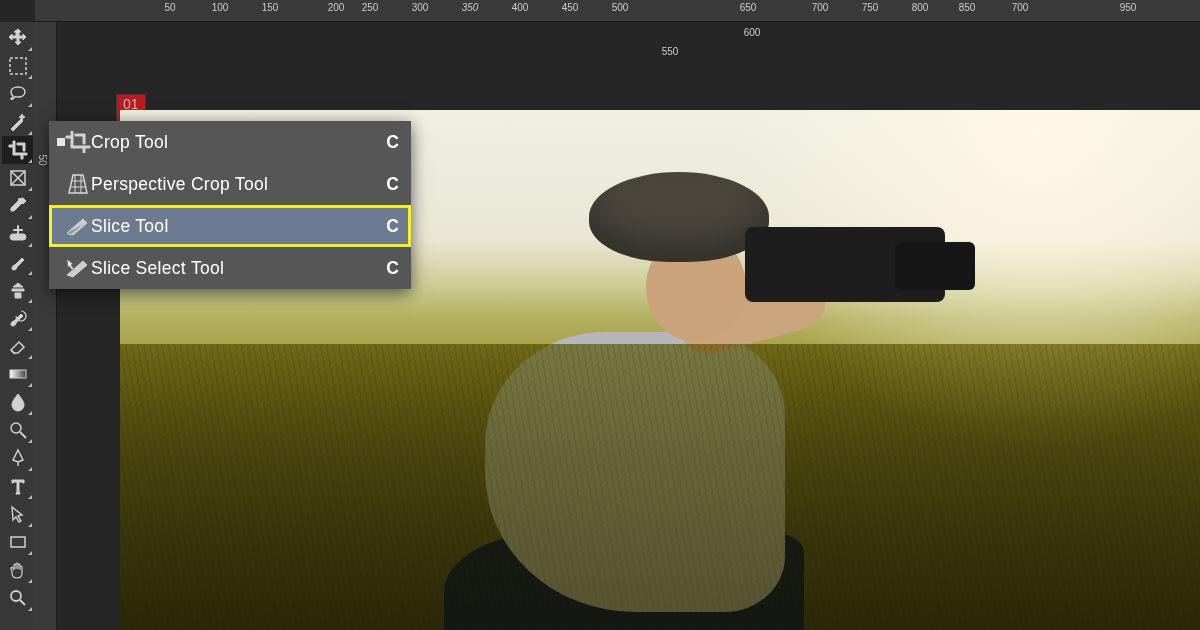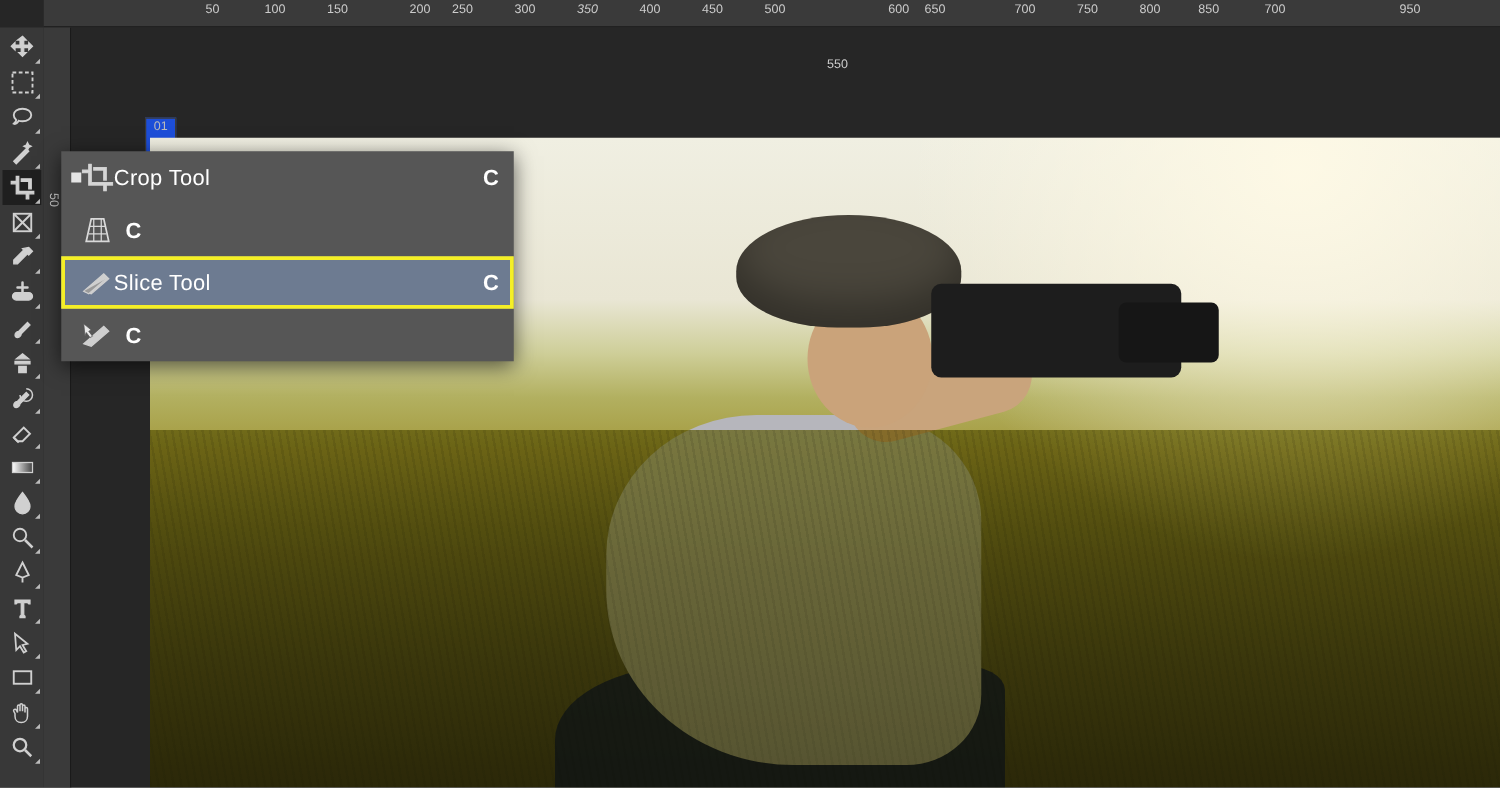--- a/index.html
+++ b/index.html
@@ -125,41 +125,41 @@
   .flyout-row .label { flex: 1; letter-spacing: .3px; }
   .flyout-row .shortcut { font-weight: 600; width: 22px; text-align: right; }
   .flyout-row.selected { background: #6d7b91; }
   .flyout-row.highlight {
     outline: 3px solid #f5ef26; outline-offset: -3px;
   }
 
   
   .tabstrip {
     position: absolute; left: 116px; top: 94px; height: 30px;
-    font-size: 10px; color: #bbb; background: #1d4ed8;
+    font-size: 14px; color: #bbb; background: #b91c1c;
     padding: 1px 6px; border: 1px solid #3a3a3a;
   }
 
 </style>
 </head>
 <body>
 
 <div class="h-ruler">
     <div class="tick" style="left: 135px;">50</div>
     <div class="tick" style="left: 185px;">100</div>
     <div class="tick" style="left: 235px;">150</div>
     <div class="tick" style="left: 285px; margin-left: 16px;">200</div>
     <div class="tick" style="left: 335px;">250</div>
     <div class="tick" style="left: 385px;">300</div>
     <div class="tick" style="left: 435px; font-style: italic;">350</div>
     <div class="tick" style="left: 485px;">400</div>
     <div class="tick" style="left: 535px;">450</div>
     <div class="tick" style="left: 585px;">500</div>
     <div class="tick" style="left: 635px; margin-top: 44px;">550</div>
-    <div class="tick" style="left: 684px;">600</div>
+    <div class="tick" style="left: 717px; margin-top: 25px;">600</div>
     <div class="tick" style="left: 696px; padding-left: 34px;">650</div>
     <div class="tick" style="left: 785px;">700</div>
     <div class="tick" style="left: 835px;">750</div>
     <div class="tick" style="left: 885px;">800</div>
     <div class="tick" style="left: 918px; padding-left: 28px;">850</div>
     <div class="tick" style="left: 985px;">700</div>
     <div class="tick" style="left: 1093px;">950</div>
   </div>
 
 <div class="v-ruler">
@@ -338,20 +338,21 @@
       <span class="shortcut">C</span>
     </div>
     <div class="flyout-row">
       <span class="dot"></span>
       <span class="ficon">
         <svg viewBox="0 0 26 22">
           <path d="M4 20L8 2h10l4 18z" fill="none" stroke="#d9d9d9" stroke-width="1.4"></path>
           <path d="M6 14h14M7 8h12M10 2v18M16 2v18" stroke="#d9d9d9" stroke-width="1"></path>
         </svg>
       </span>
+      <span class="label">Perspective Crop Tool</span>
       <span class="shortcut">C</span>
     </div>
     <div class="flyout-row selected highlight">
       <span class="dot"></span>
       <span class="ficon">
         <svg viewBox="0 0 26 22">
           <path d="M2 18L18 4l4 4-14 12z" fill="#cfcfcf"></path>
           <path d="M2 18l4 2 14-12" fill="#9a9a9a"></path>
         </svg>
       </span>
@@ -359,15 +360,16 @@
       <span class="shortcut">C</span>
     </div>
     <div class="flyout-row">
       <span class="dot"></span>
       <span class="ficon">
         <svg viewBox="0 0 26 22">
           <path d="M2 18L18 4l4 4-14 12z" fill="#cfcfcf"></path>
           <path d="M2 2l6 5-2 1 3 4-2 1-3-4-1 3z" fill="#e8e8e8" stroke="#555" stroke-width=".6"></path>
         </svg>
       </span>
+      <span class="label">Slice Select Tool</span>
       <span class="shortcut">C</span>
     </div>
   </div>
 
 </body></html>

